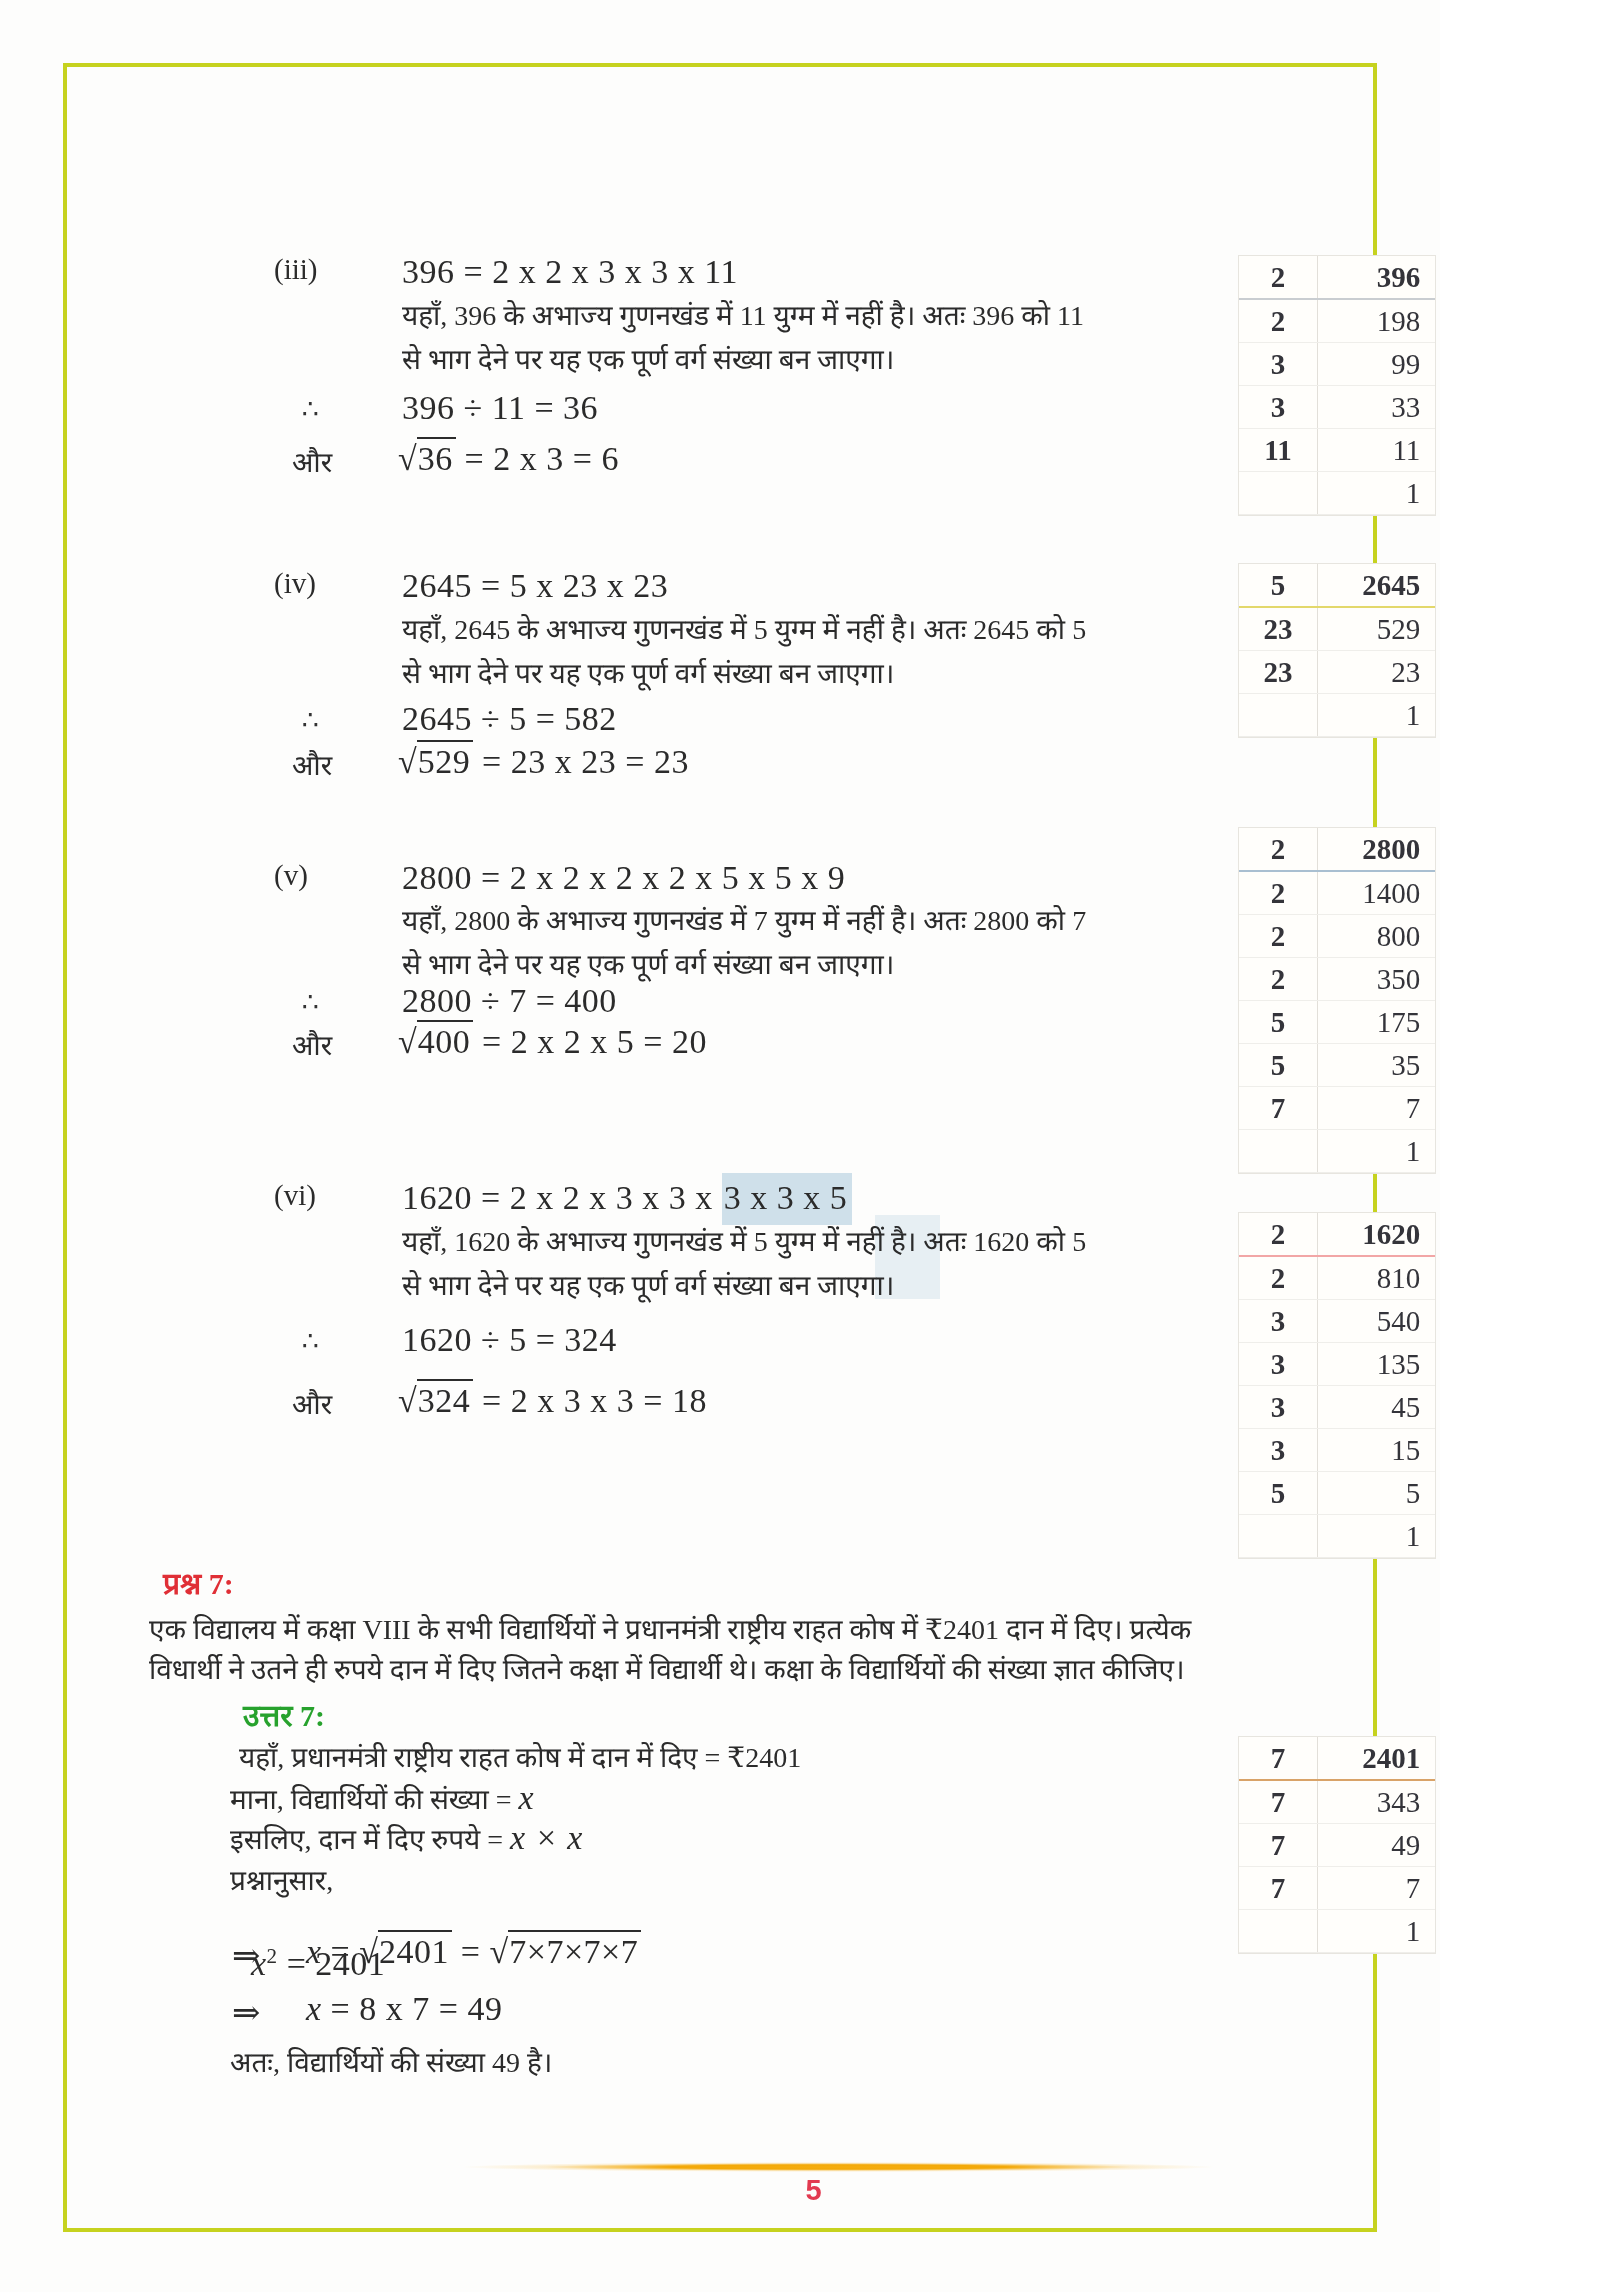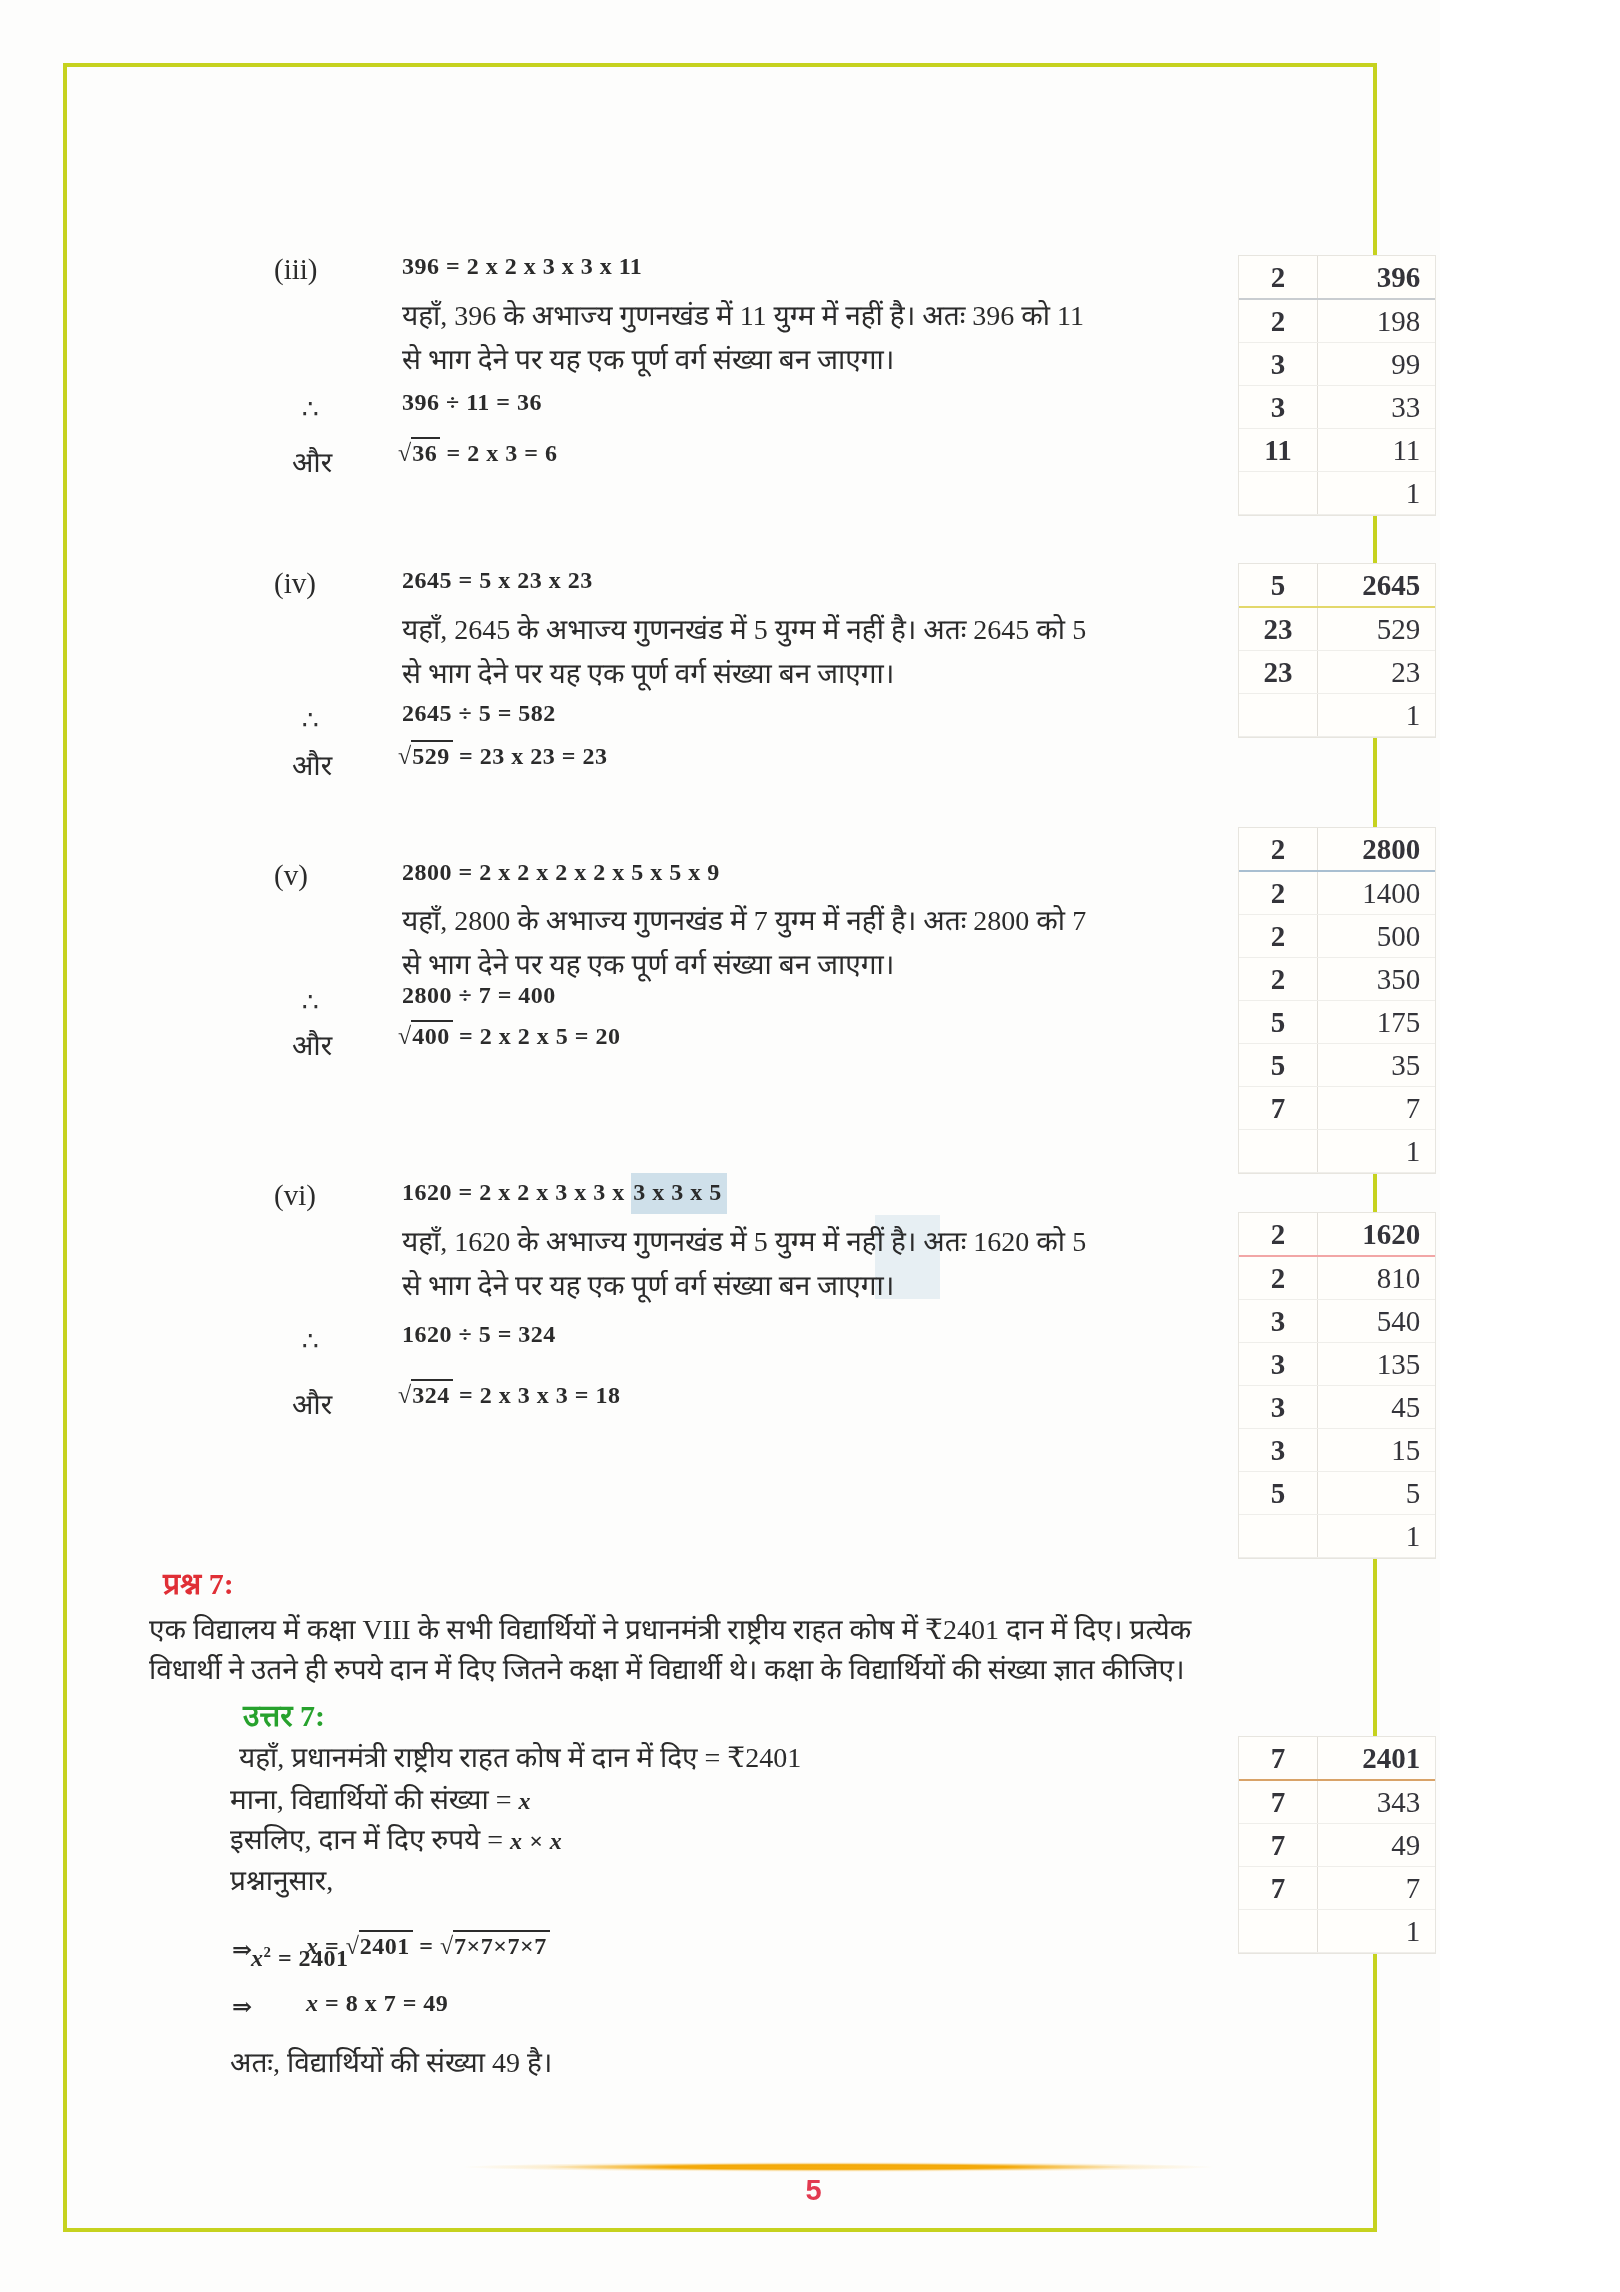--- a/index.html
+++ b/index.html
@@ -1,20 +1,20 @@
 <!DOCTYPE html>
 <html><head>
 <meta charset="utf-8">
 <style>
   html,body{margin:0;padding:0;background:#ffffff;}
   .page{position:relative;width:1440px;height:2293px;background:#fdfdfc;overflow:hidden;
         font-family:"Liberation Serif","DejaVu Serif","DejaVu Sans",serif;color:#2b2b2b;}
   .frame{position:absolute;left:63px;top:63px;right:63px;bottom:61px;border:4.9px solid #c6d21f;}
   .abs{position:absolute;white-space:nowrap;}
-  .eq{font-size:24px;letter-spacing:0.5px;font-weight:bold;}
+  .eq{font-size:34px;letter-spacing:0.5px;}
   .hi{font-size:28px;}
   .sec-label{font-size:29px;}
   .tsym{font-size:26.5px;color:#333;}
   .hl{padding:5.9px 4.9px 8.8px 2px;}
   .hl:empty{padding:0;background:none !important;}
   .radicand{border-top:2px solid #2c2c2c;padding:1px 2.9px 0 1px;}
   .rad{letter-spacing:0;}
   sup{font-size:0.62em;}
   i{font-style:italic;}
   .qhead{font-size:30px;font-weight:700;}
@@ -117,21 +117,21 @@
       <div class="trow head" style="border-bottom-color: rgb(169, 191, 209);">
         <span class="c1">2</span>
         <span class="c2">2800</span>
       </div>
       <div class="trow">
         <span class="c1">2</span>
         <span class="c2">1400</span>
       </div>
       <div class="trow">
         <span class="c1">2</span>
-        <span class="c2">500</span>
+        <span class="c2">800</span>
       </div>
       <div class="trow">
         <span class="c1">2</span>
         <span class="c2">350</span>
       </div>
       <div class="trow">
         <span class="c1">5</span>
         <span class="c2">175</span>
       </div>
       <div class="trow">

